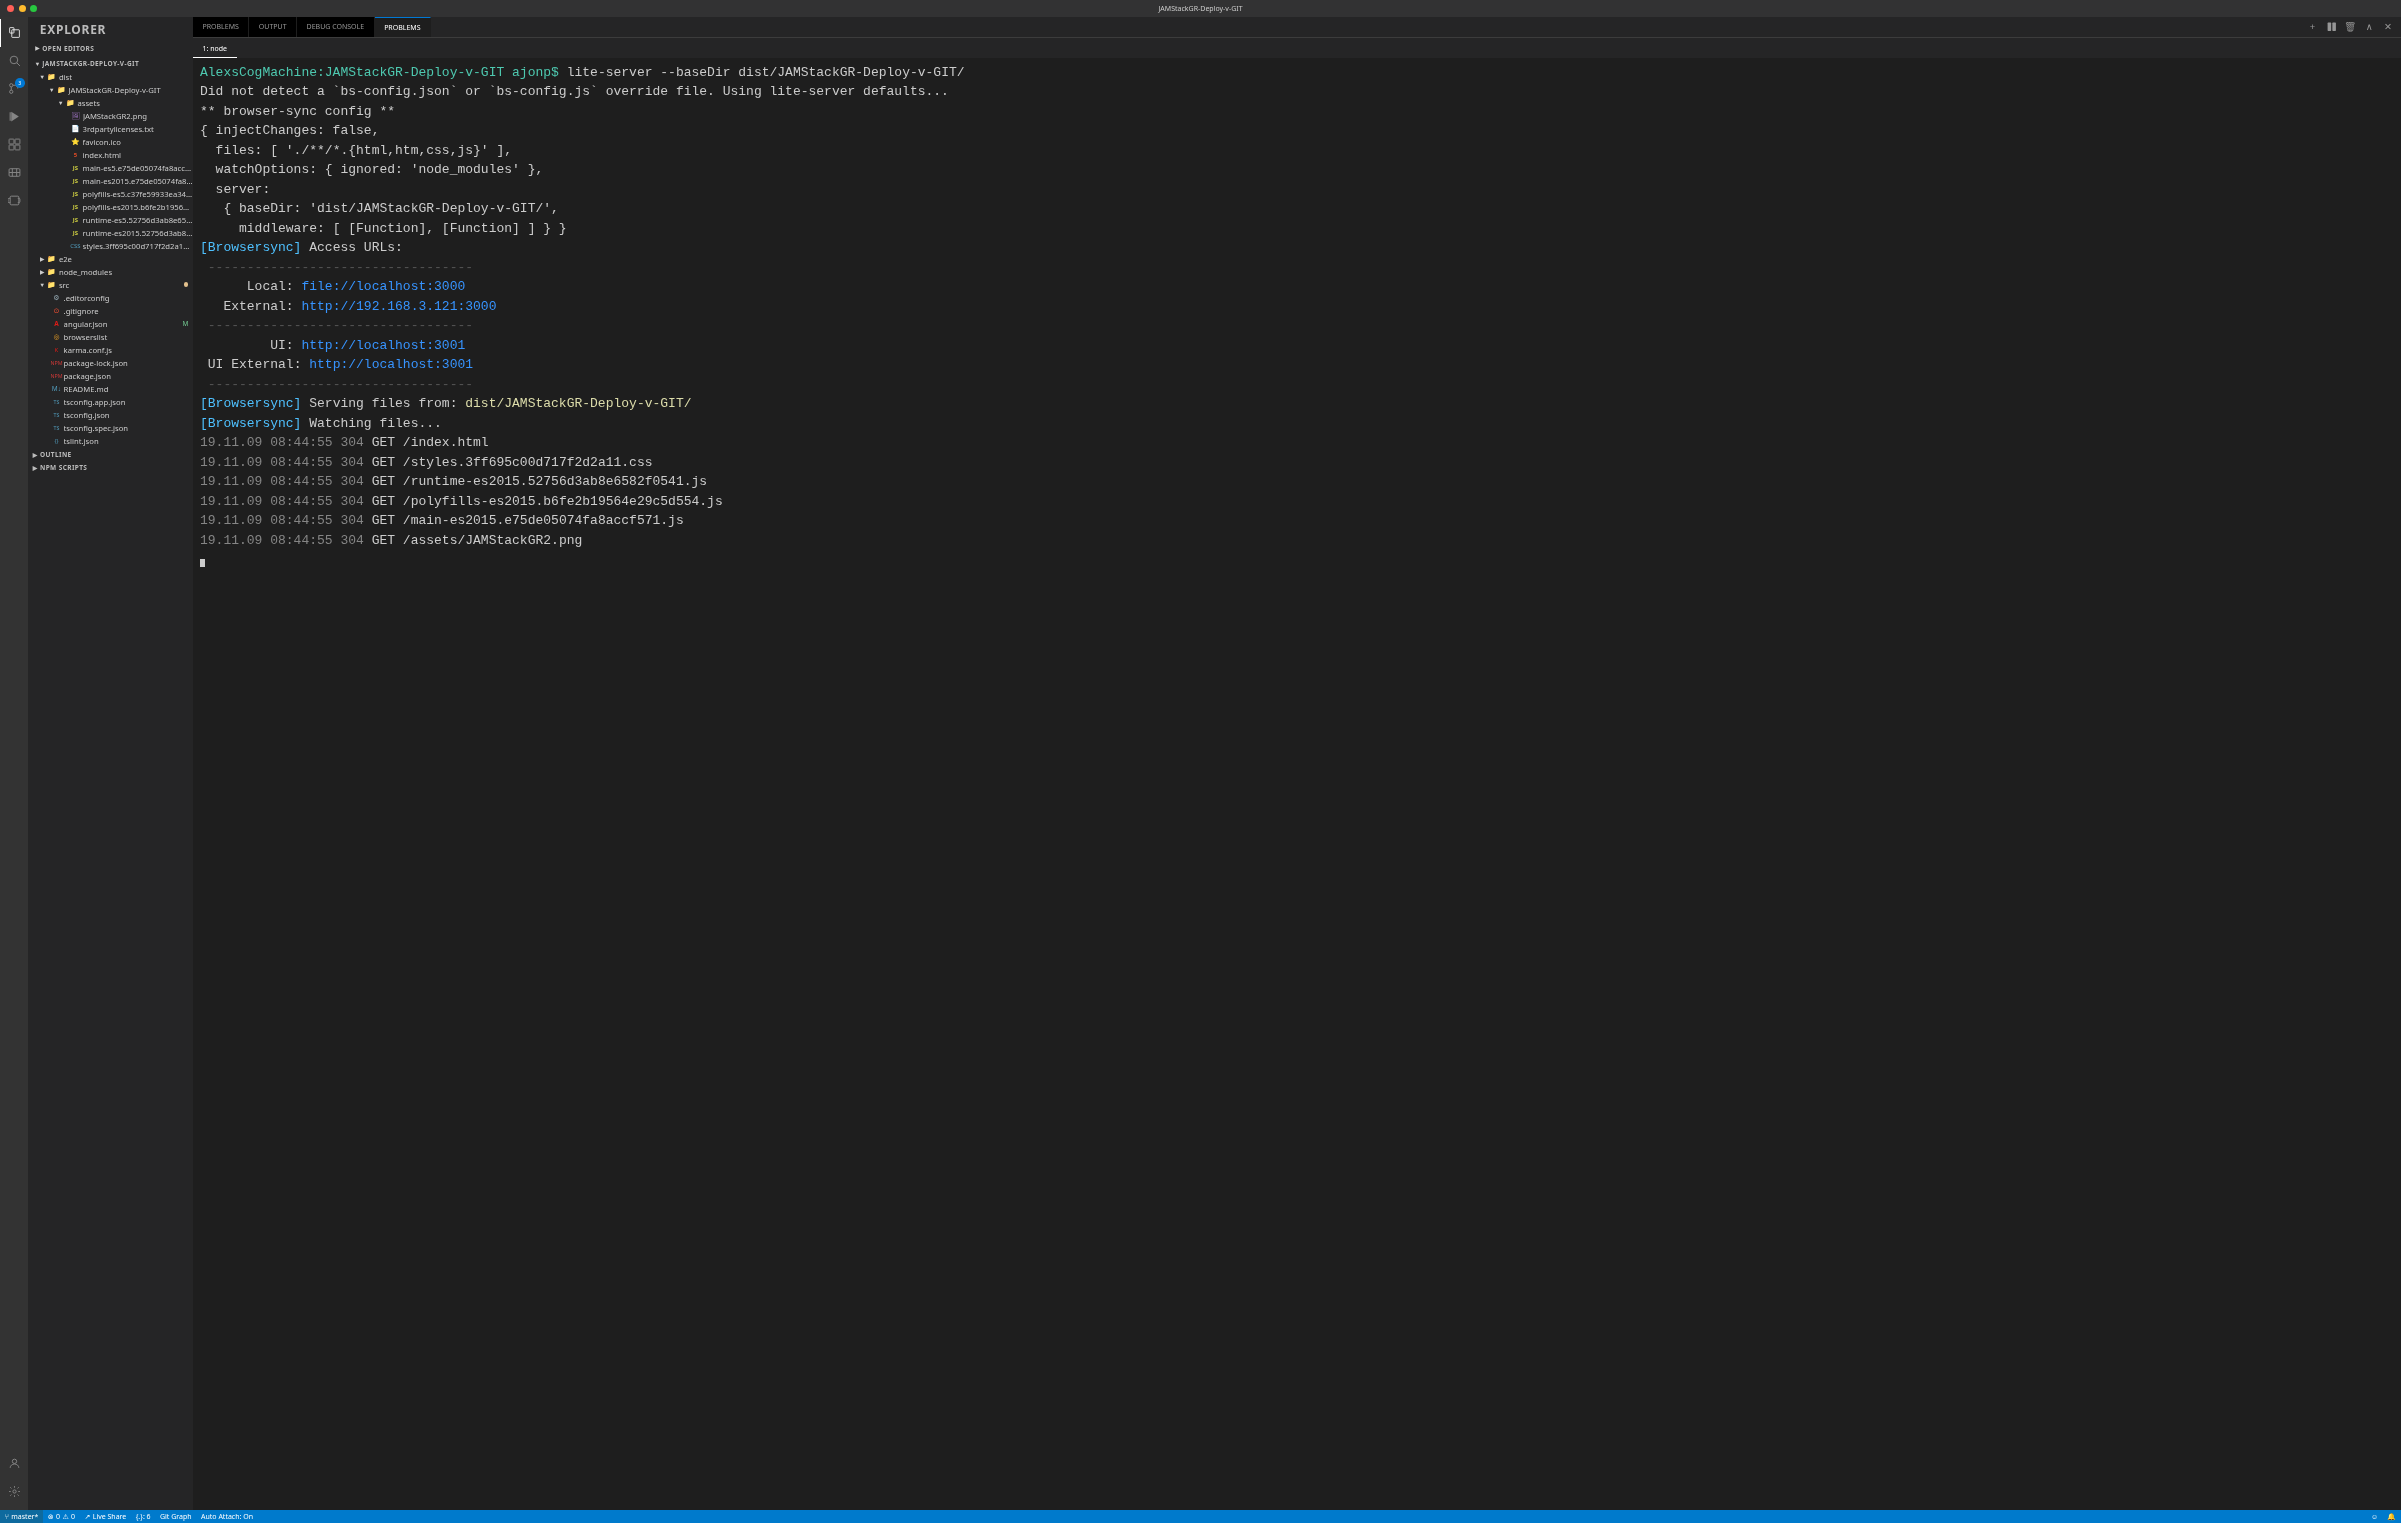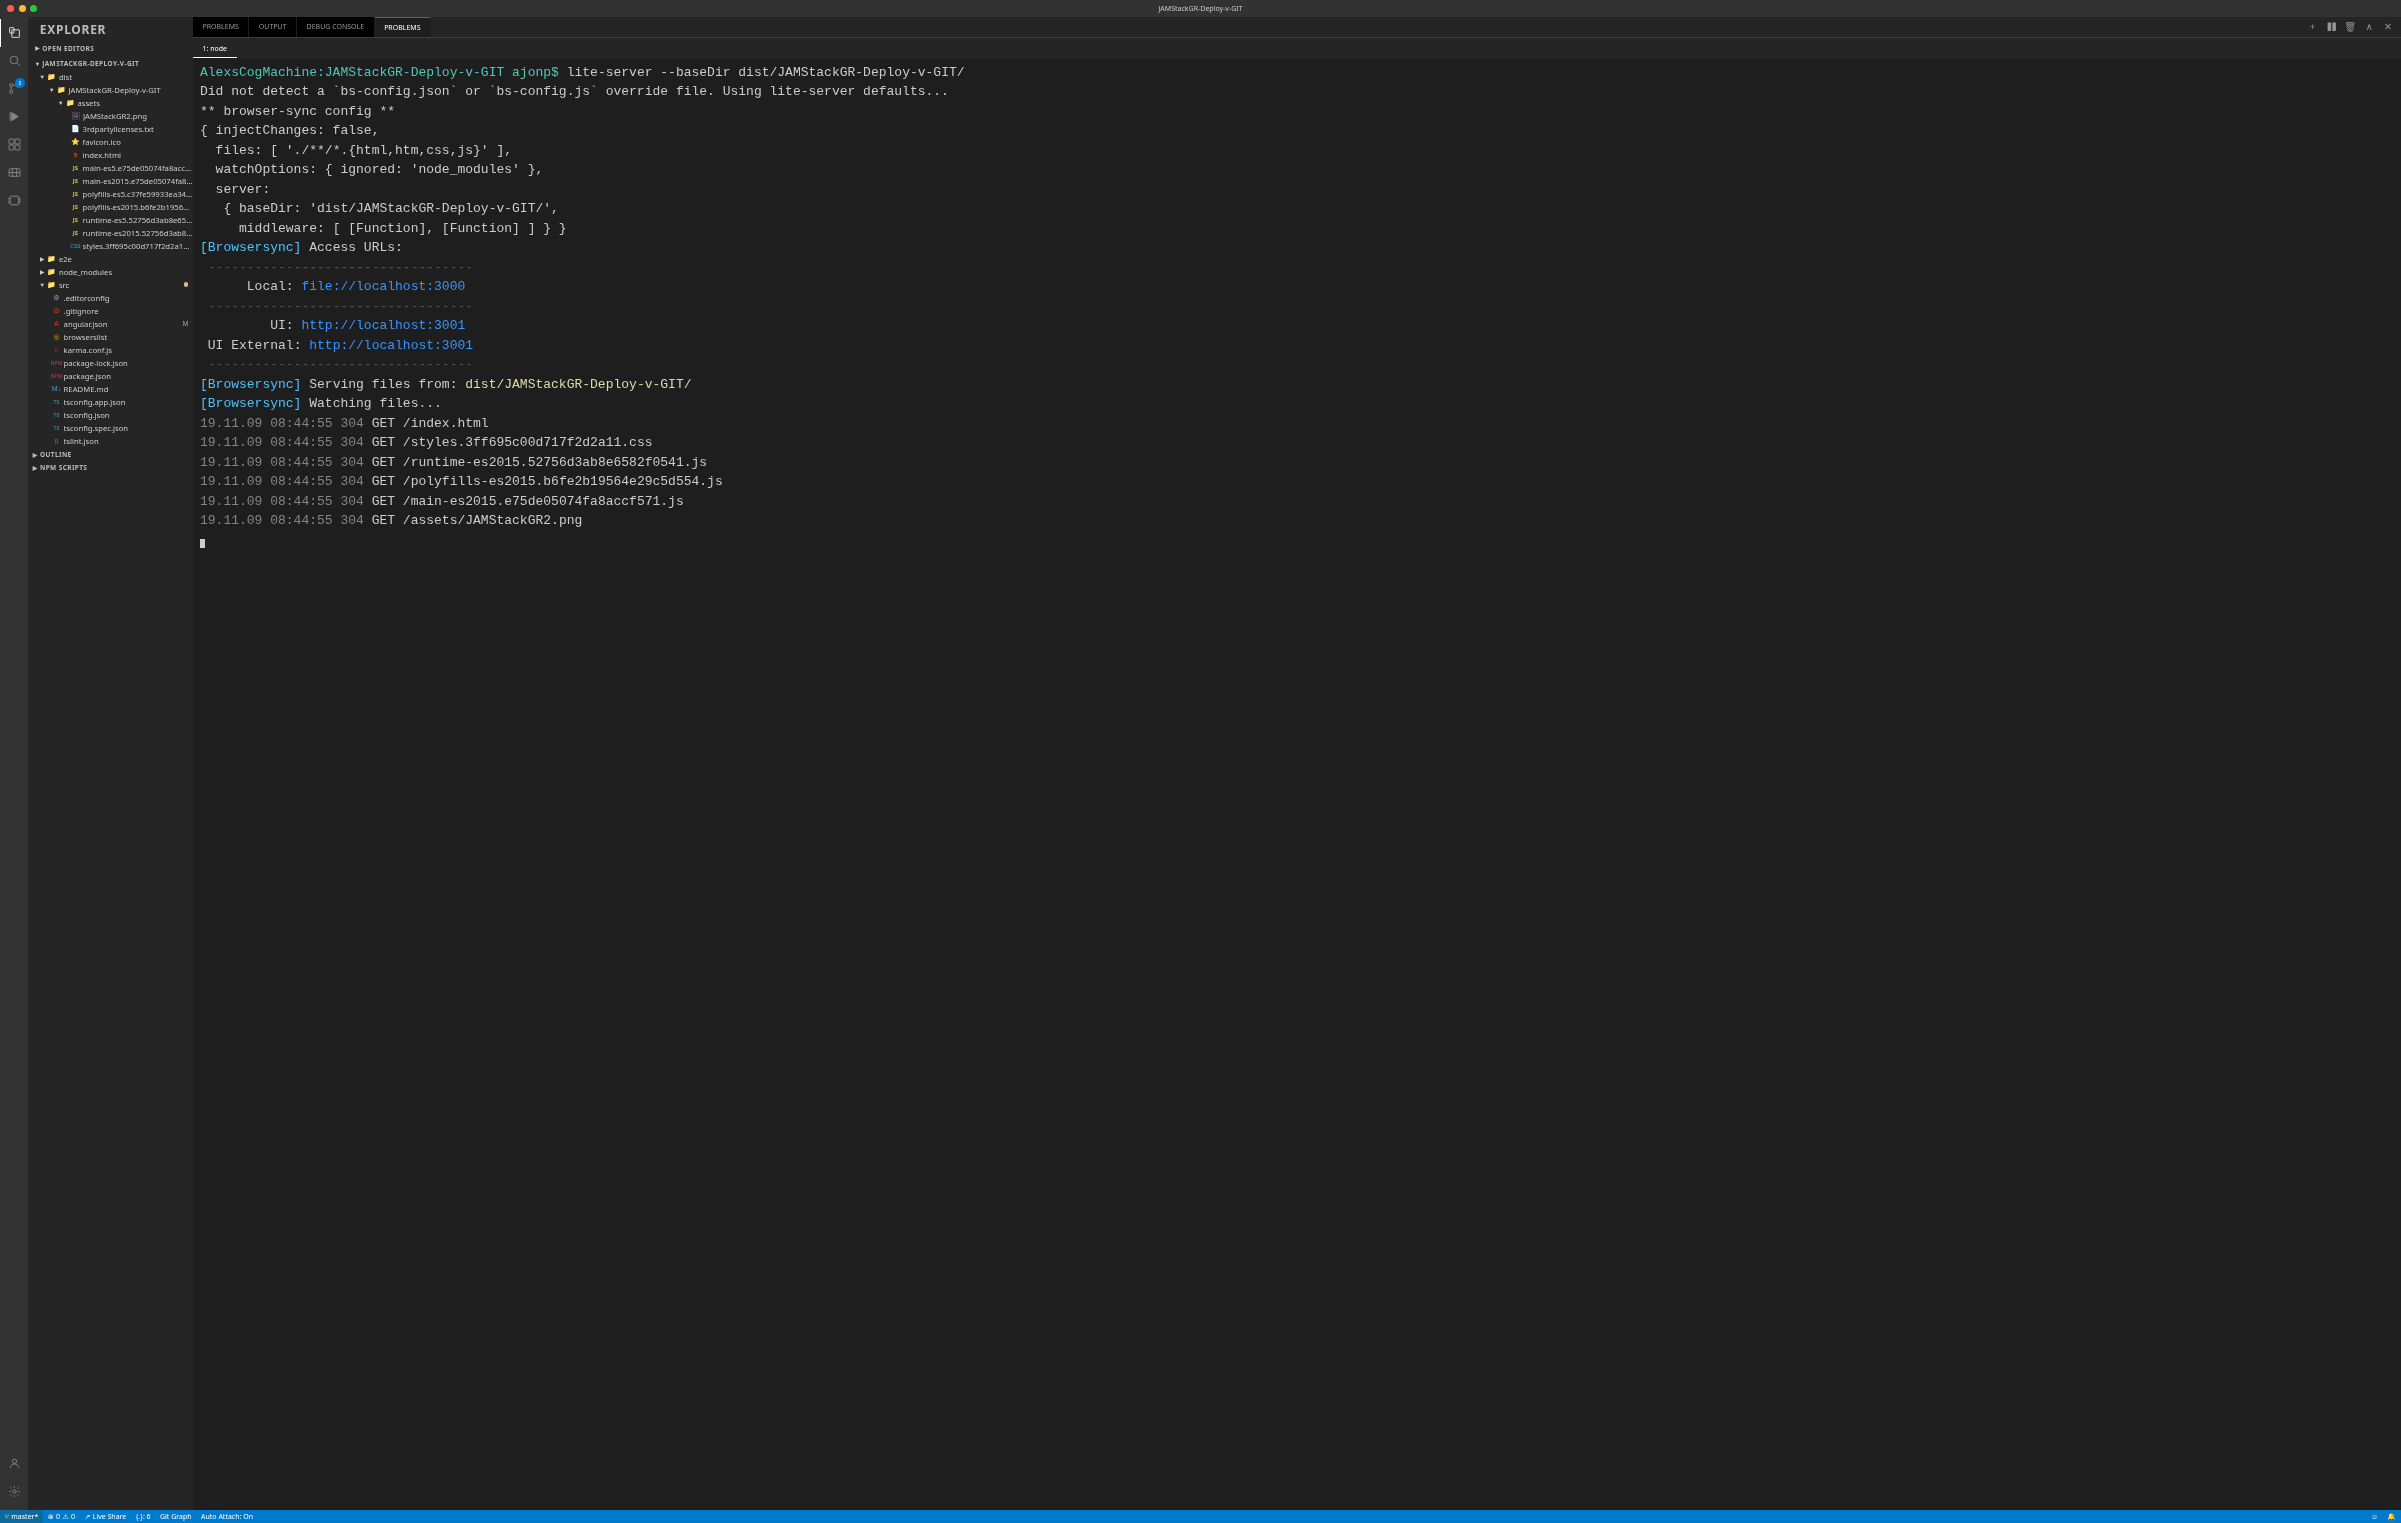--- a/index.html
+++ b/index.html
@@ -692,20 +692,21 @@
         <span class="term-line">** browser-sync config **</span>
         <span class="term-line">{ injectChanges: false,</span>
         <span class="term-line">  files: [ './**/*.{html,htm,css,js}' ],</span>
         <span class="term-line">  watchOptions: { ignored: 'node_modules' },</span>
         <span class="term-line">  server:</span>
         <span class="term-line">   { baseDir: 'dist/JAMStackGR-Deploy-v-GIT/',</span>
         <span class="term-line">     middleware: [ [Function], [Function] ] } }</span>
         <span class="term-line"><span class="term-browsersync">[Browsersync]</span> Access URLs:</span>
         <span class="term-line"><span class="term-separator"> ----------------------------------</span></span>
         <span class="term-line">      Local: <span class="term-url">file://localhost:3000</span></span>
+        <span class="term-line">   External: <span class="term-url">http://192.168.3.121:3000</span></span>
         <span class="term-line"><span class="term-separator"> ----------------------------------</span></span>
         <span class="term-line">         UI: <span class="term-url">http://localhost:3001</span></span>
         <span class="term-line"> UI External: <span class="term-url">http://localhost:3001</span></span>
         <span class="term-line"><span class="term-separator"> ----------------------------------</span></span>
         <span class="term-line"><span class="term-browsersync">[Browsersync]</span> Serving files from: <span class="term-yellow">dist/JAMStackGR-Deploy-v-GIT/</span></span>
         <span class="term-line"><span class="term-browsersync">[Browsersync]</span> Watching files...</span>
         <span class="term-line"><span class="term-dim">19.11.09 08:44:55</span> <span class="term-304">304</span> GET /index.html</span>
         <span class="term-line"><span class="term-dim">19.11.09 08:44:55</span> <span class="term-304">304</span> GET /styles.3ff695c00d717f2d2a11.css</span>
         <span class="term-line"><span class="term-dim">19.11.09 08:44:55</span> <span class="term-304">304</span> GET /runtime-es2015.52756d3ab8e6582f0541.js</span>
         <span class="term-line"><span class="term-dim">19.11.09 08:44:55</span> <span class="term-304">304</span> GET /polyfills-es2015.b6fe2b19564e29c5d554.js</span>

